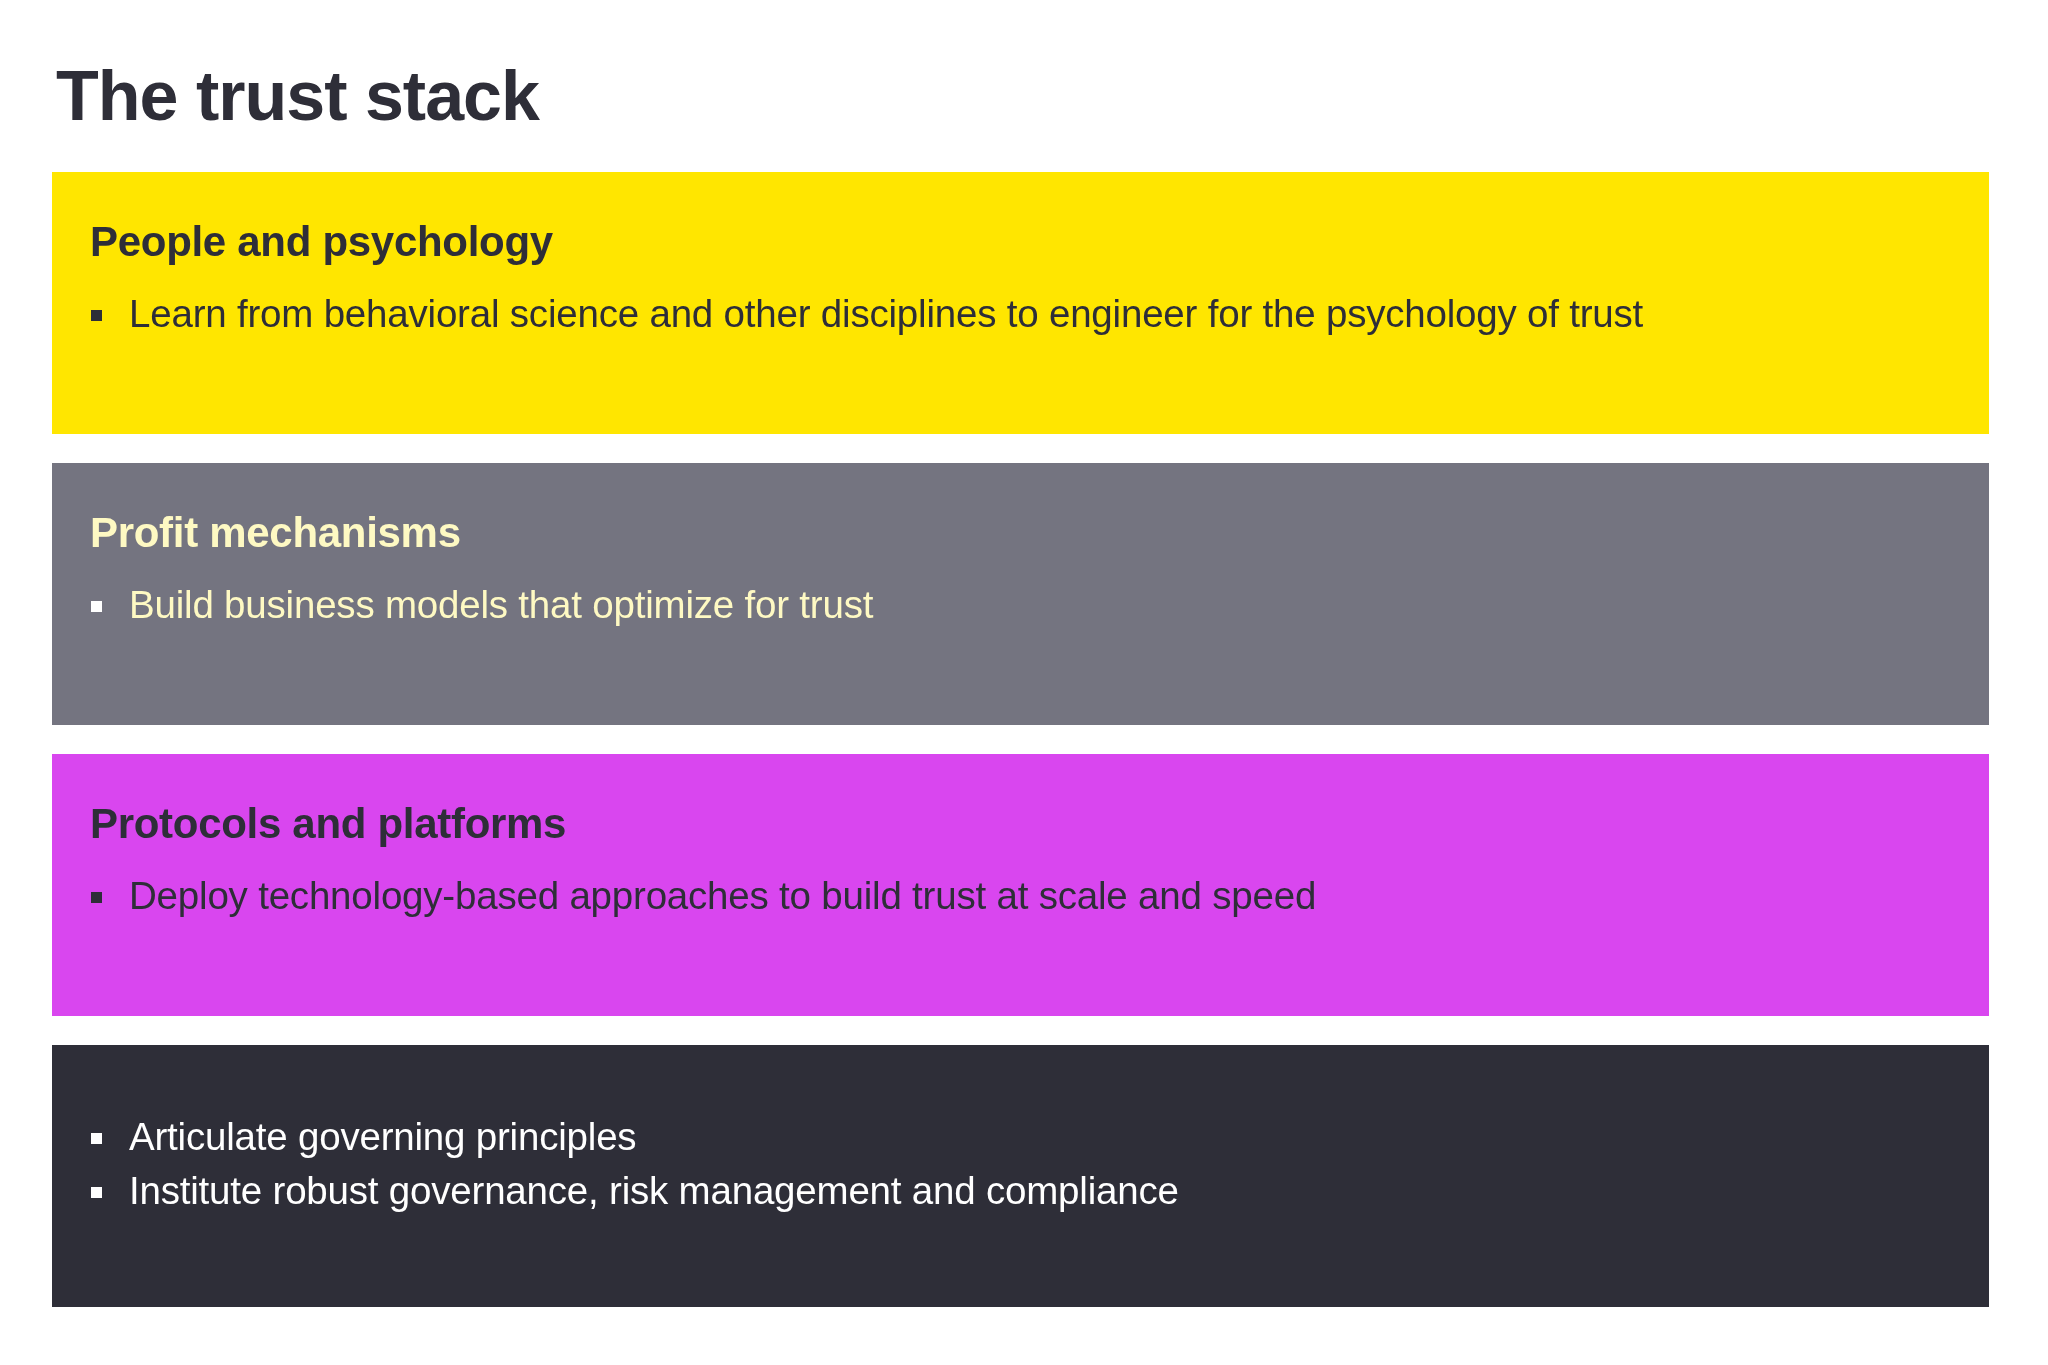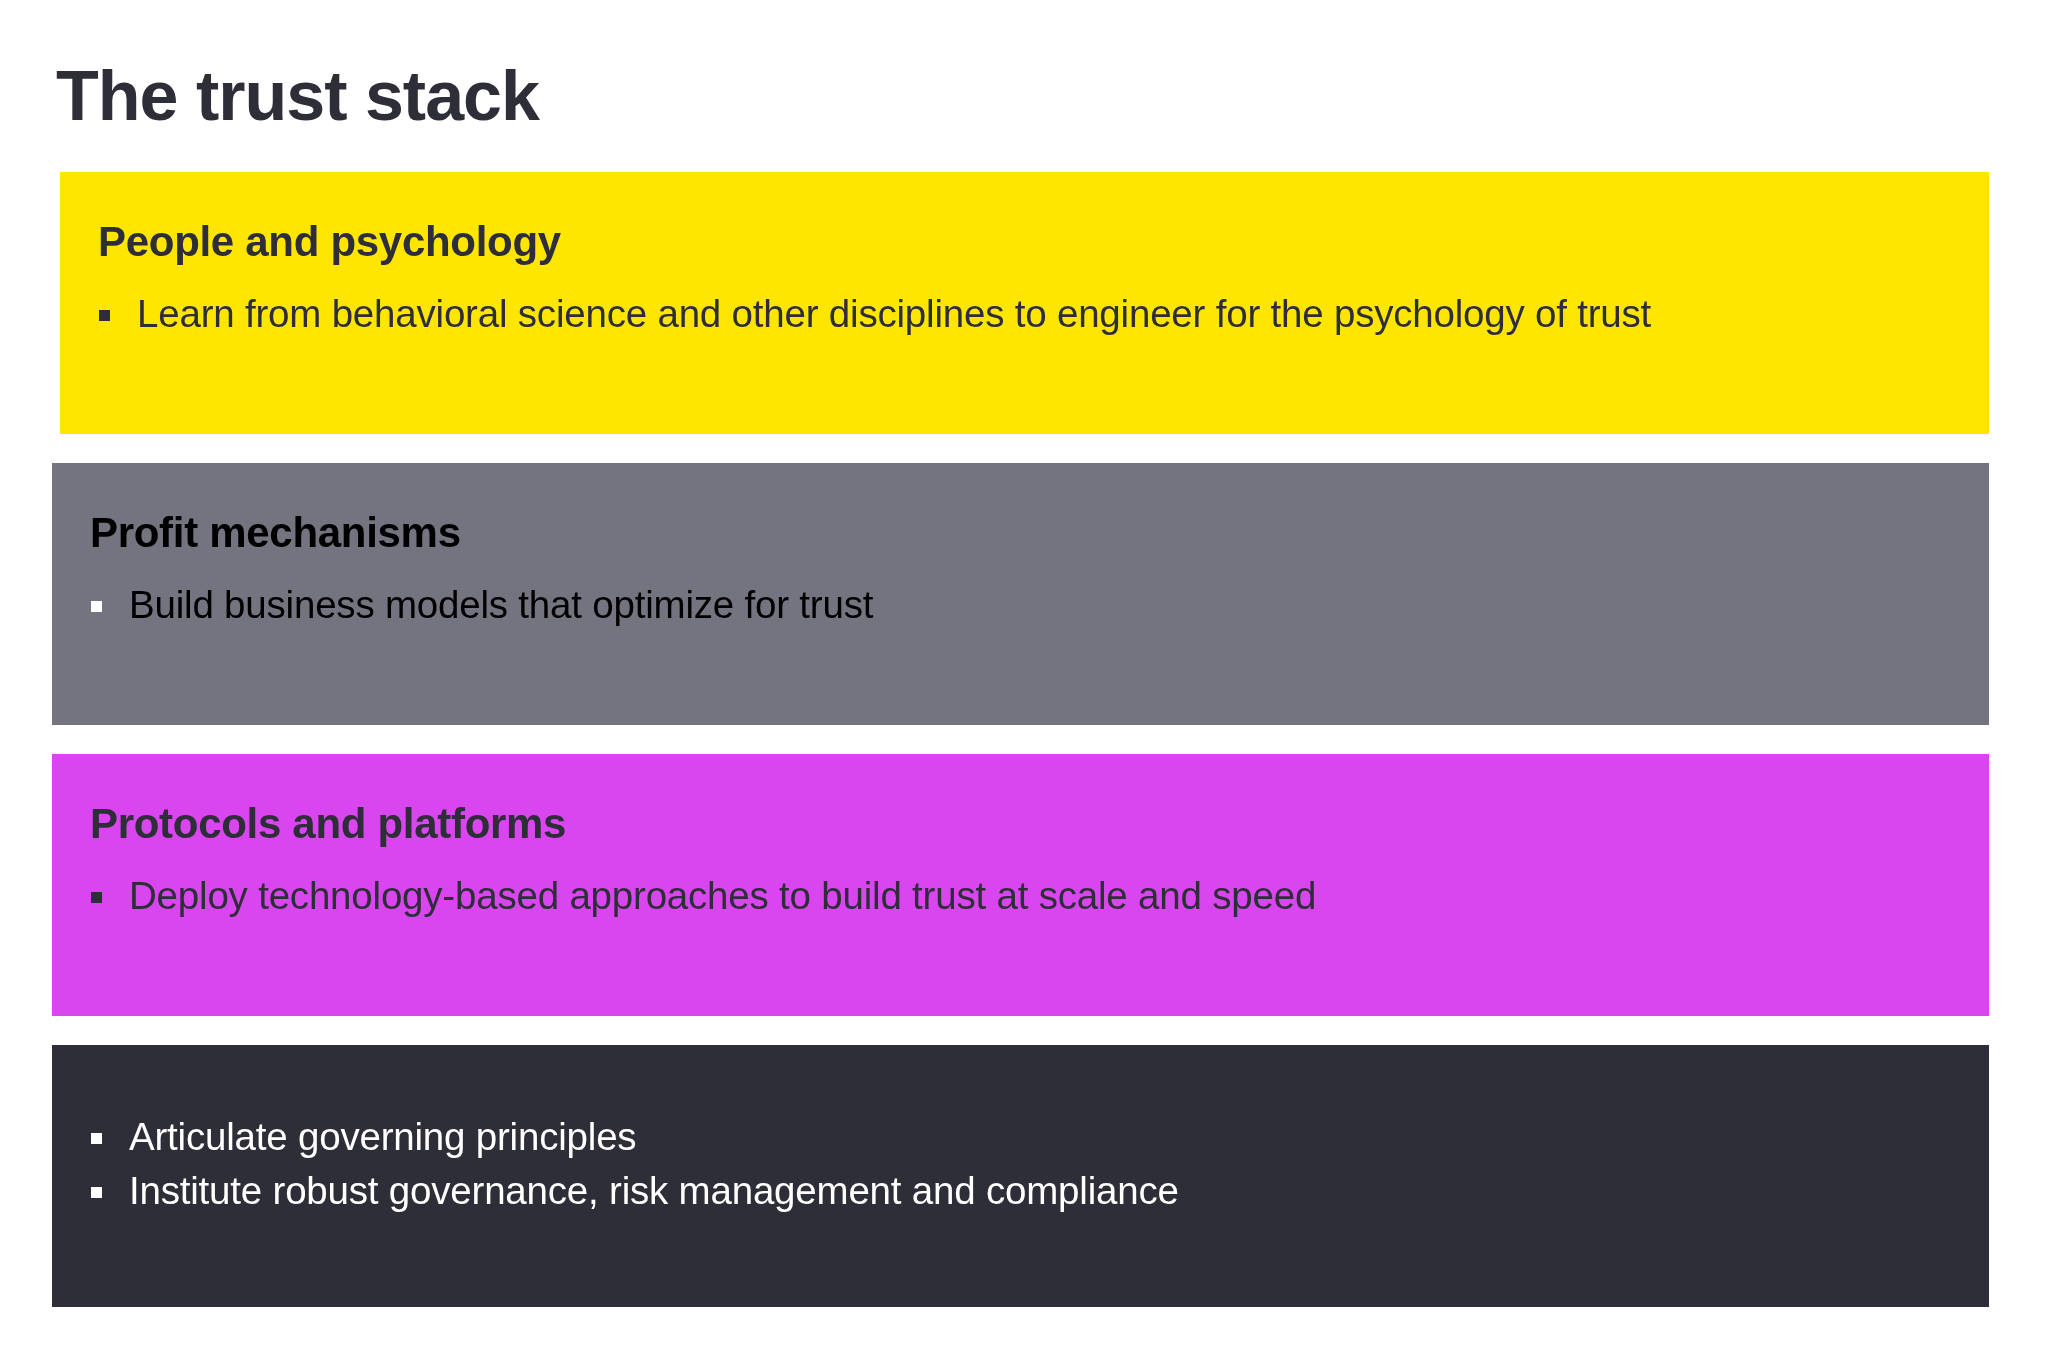--- a/index.html
+++ b/index.html
@@ -60,23 +60,23 @@
     letter-spacing: -0.2px;
     white-space: nowrap;
   }
   .bullet {
     position: absolute;
     left: 1px;
     top: 23px;
     width: 11px;
     height: 11px;
   }
-  .theme-yellow { background: #ffe600; color: #2e2e38; margin-left: 8px; }
+  .theme-yellow { background: #ffe600; color: #2e2e38; }
   .theme-yellow .bullet { background: #2e2e38; }
-  .theme-gray { background: #747480; color: #000000; }
+  .theme-gray { background: #747480; color: #fef9c3; }
   .theme-gray .bullet { background: #ffffff; }
   .theme-light { background: #d946ef; color: #2e2e38; }
   .theme-light .bullet { background: #2e2e38; }
   .theme-dark { background: #2e2e38; color: #ffffff; }
   .theme-dark .bullet { background: #ffffff; }
 </style>
 </head>
 <body>
 
 <h1 class="page-title">The trust stack</h1>

